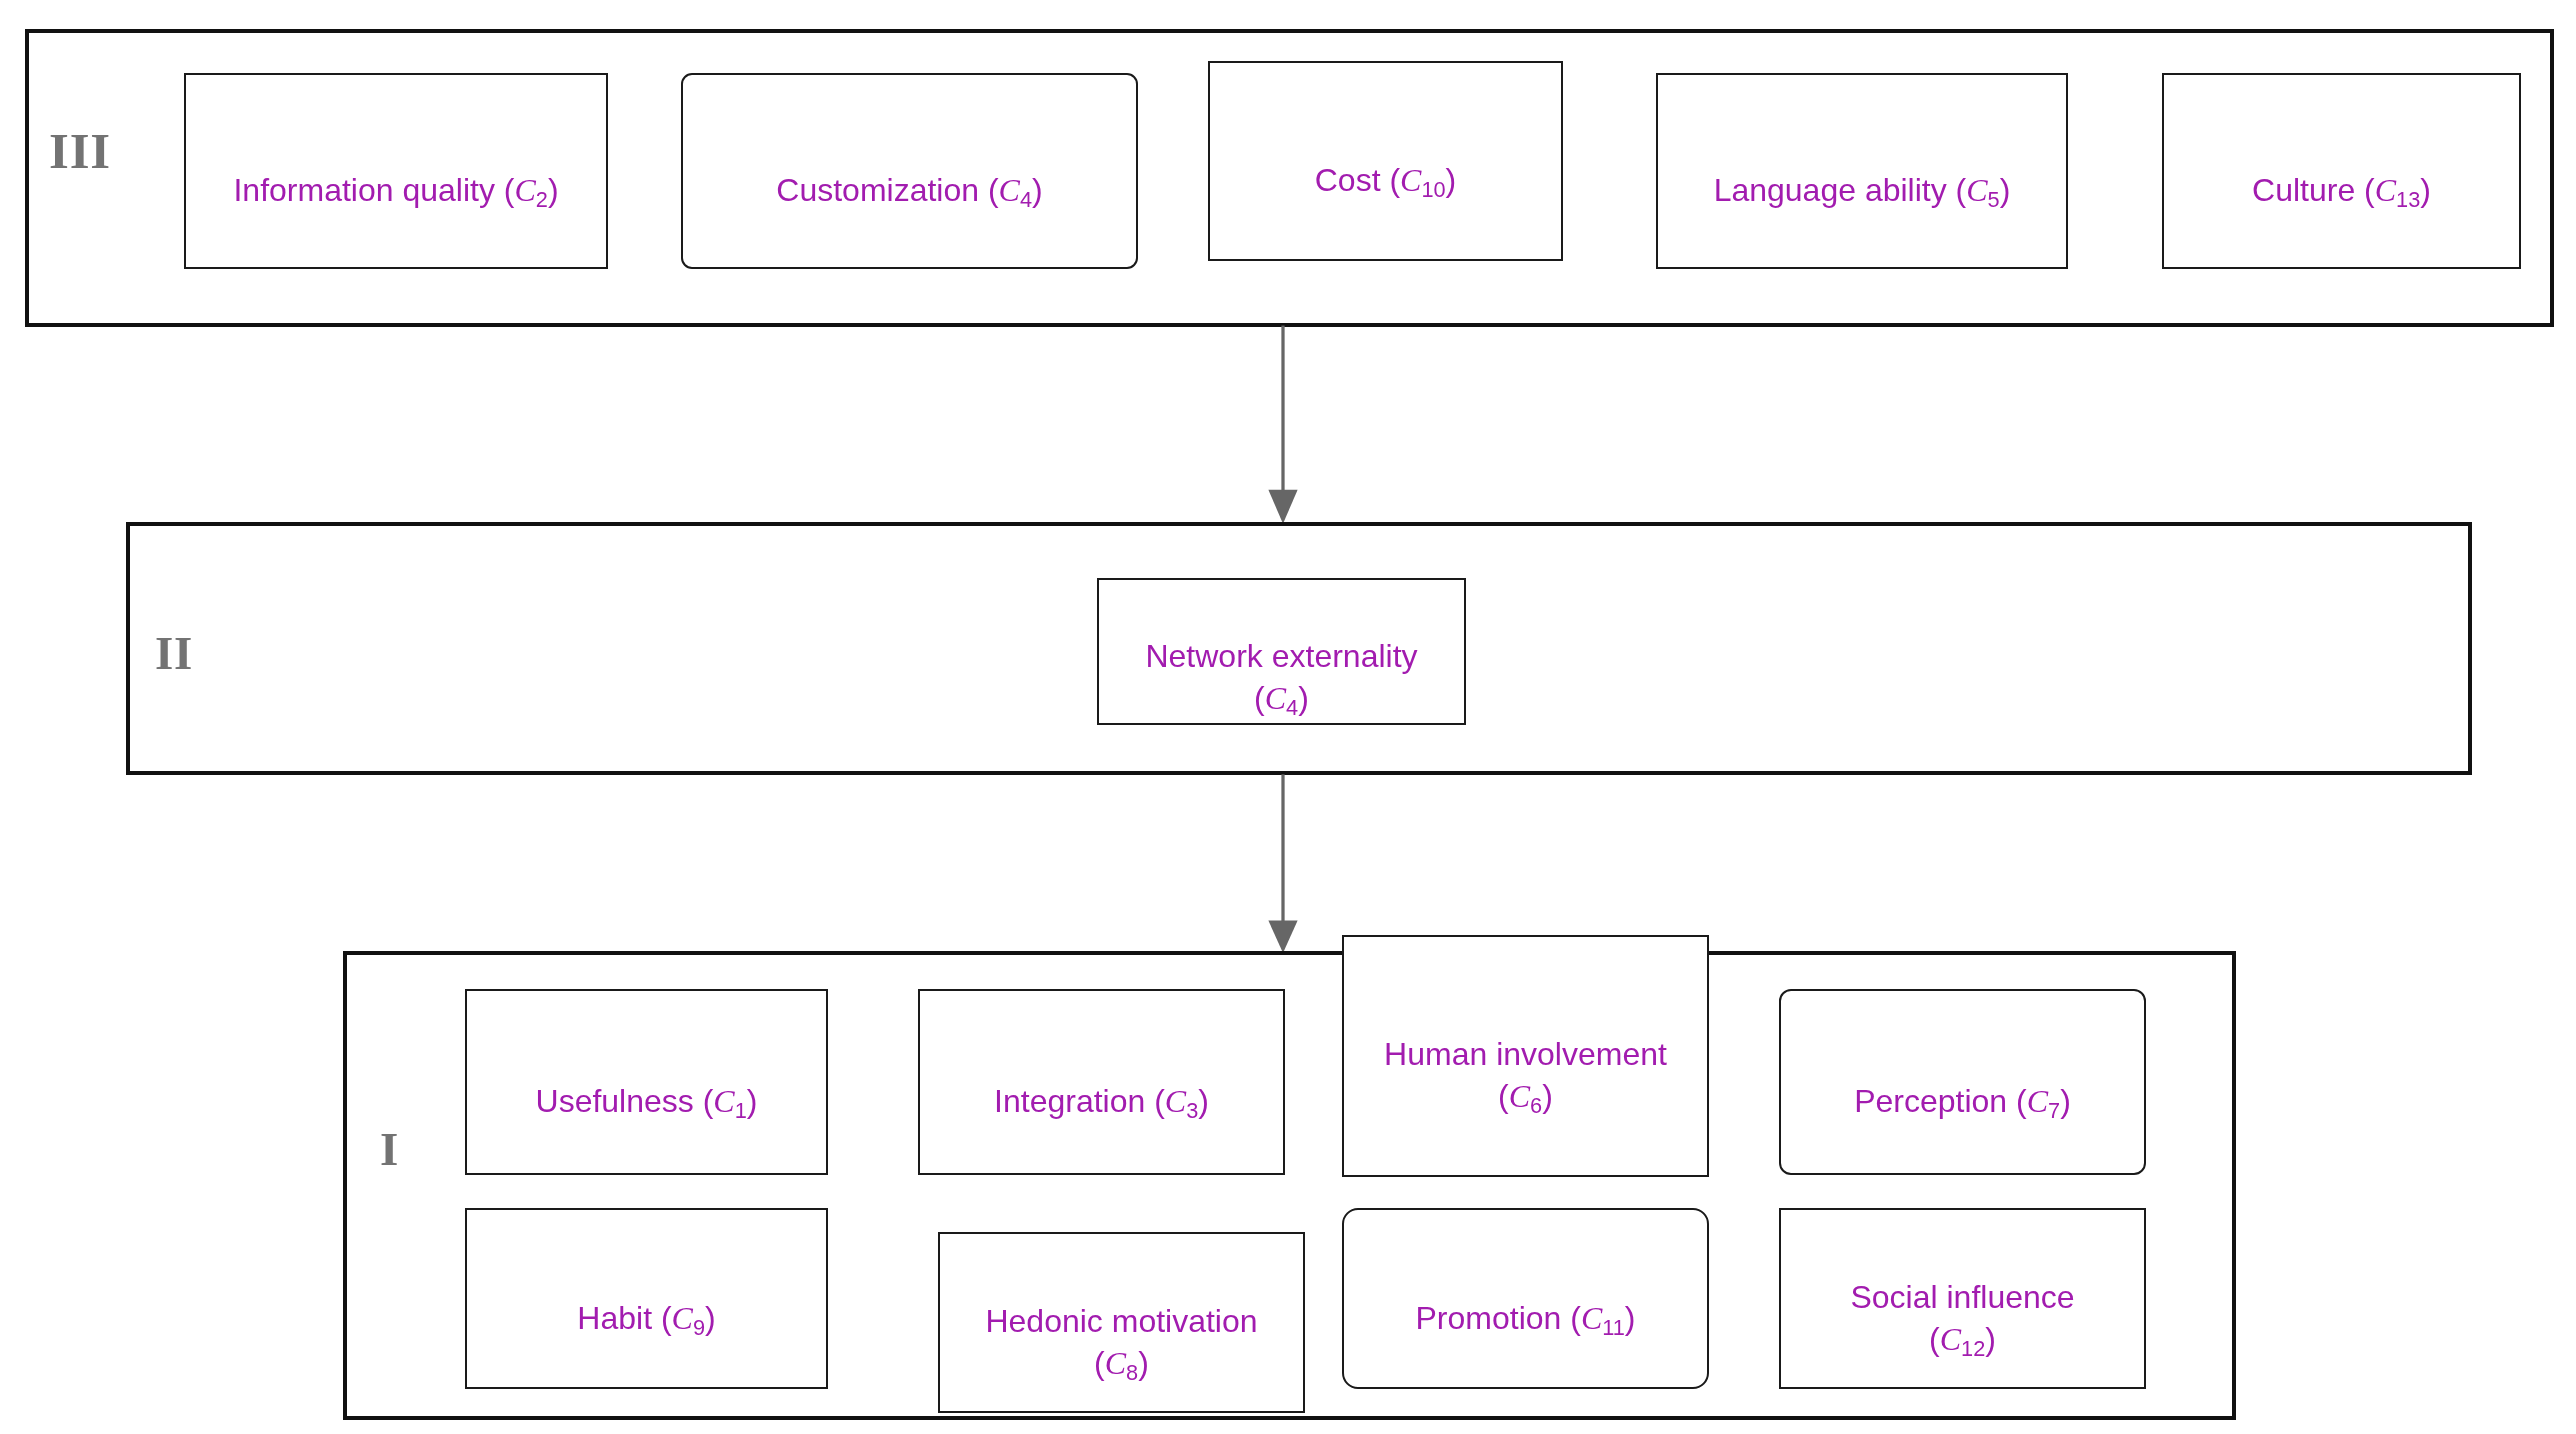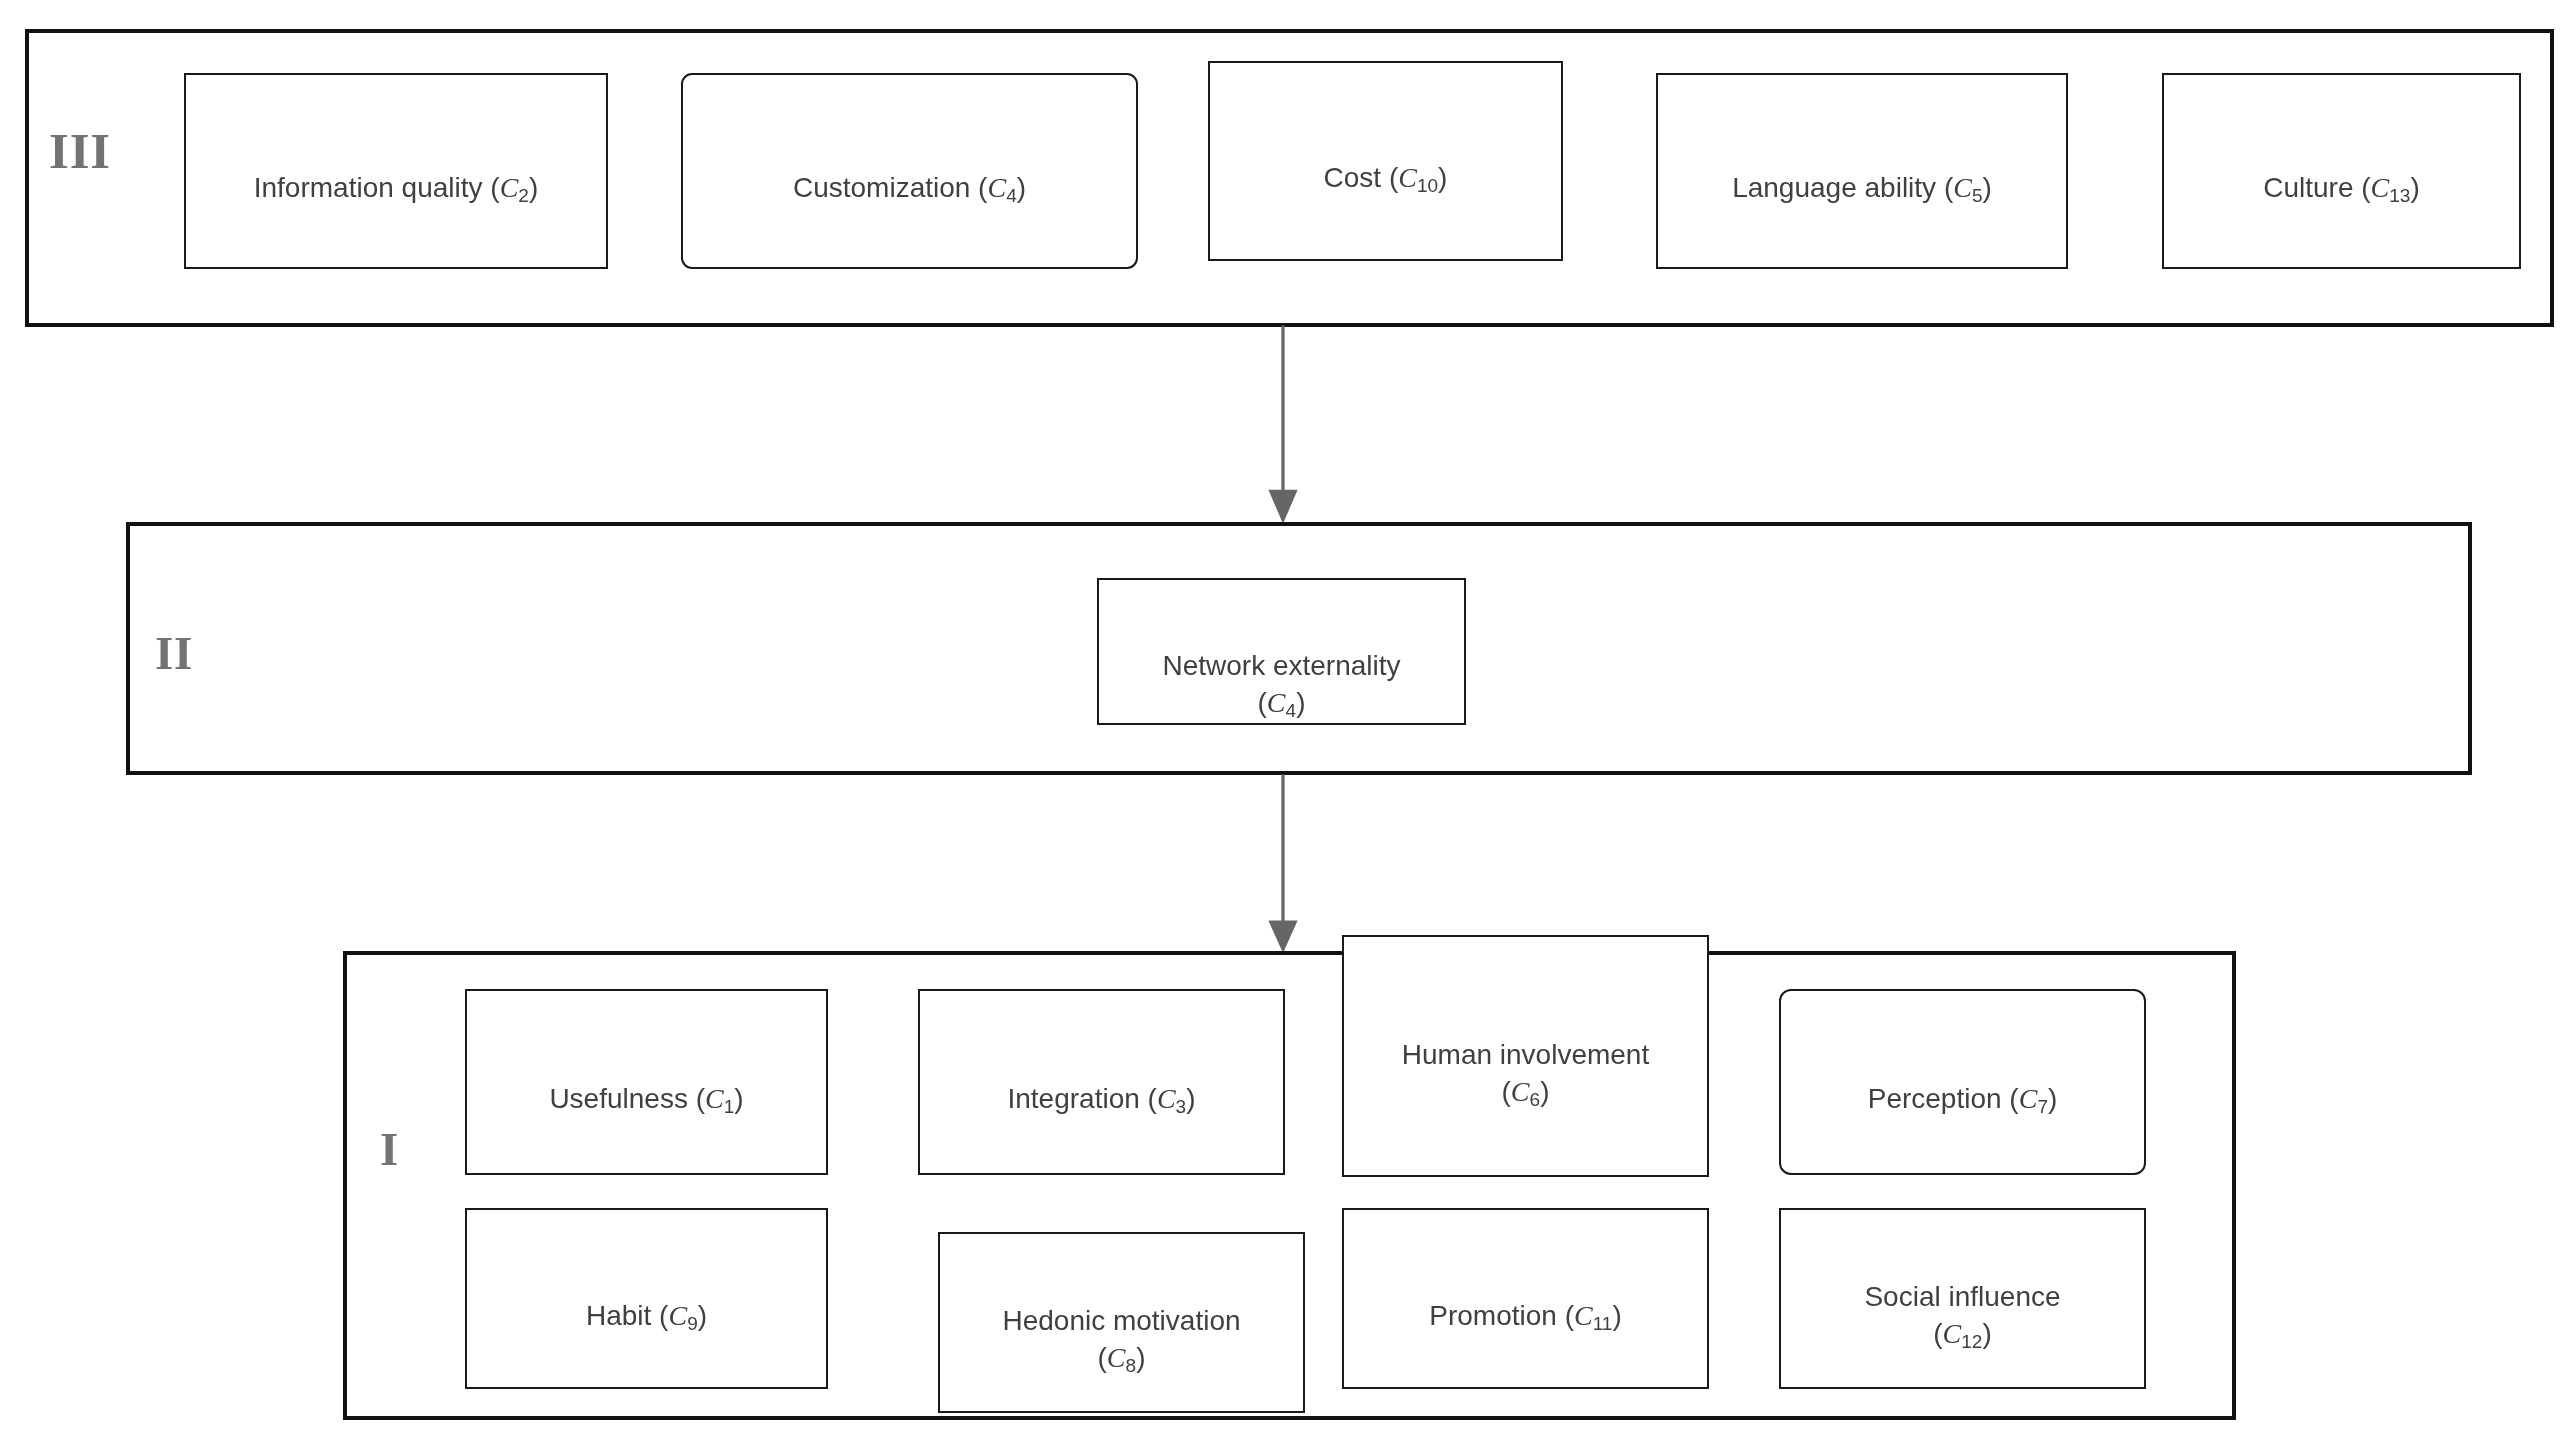--- a/index.html
+++ b/index.html
@@ -45,23 +45,23 @@
     box-sizing: border-box;
     border: 2.4px solid #1a1a1a;
     background: #ffffff;
     display: flex;
     align-items: center;
     justify-content: center;
     text-align: center;
   }
   .node-label {
     font-family: "Liberation Sans", sans-serif;
-    font-size: 28px;
+    font-size: 32px;
     line-height: 1.32;
-    color: #404040;
+    color: #a21caf;
     padding: 0 9.8px;
     white-space: pre-line;
   }
   .node-label .code {
     font-family: "Liberation Serif", serif;
     font-style: italic;
   }
   .node-label sub {
     font-size: 0.68em;
     vertical-align: -0.28em;
@@ -167,21 +167,21 @@
       <span>Habit</span> (<span class="code">C</span><sub>9</sub>)
     </span>
   </div>
 
   <div class="node-box" style="left:938px; top:1208px; width:367px; height:181px;margin-top:24px;">
     <span class="node-label">
       <span>Hedonic motivation</span><br>(<span class="code">C</span><sub>8</sub>)
     </span>
   </div>
 
-  <div class="node-box" style="left:1342px; top:1208px; width:367px; height:181px;">
+  <div class="node-box" style="left:1342px; top:1208px; width:367px; height:181px;border-radius:16px;">
     <span class="node-label">
       <span>Promotion</span> (<span class="code">C</span><sub>11</sub>)
     </span>
   </div>
 
   <div class="node-box" style="left:1779px; top:1208px; width:367px; height:181px;">
     <span class="node-label">
       <span>Social influence</span><br>(<span class="code">C</span><sub>12</sub>)
     </span>
   </div>

